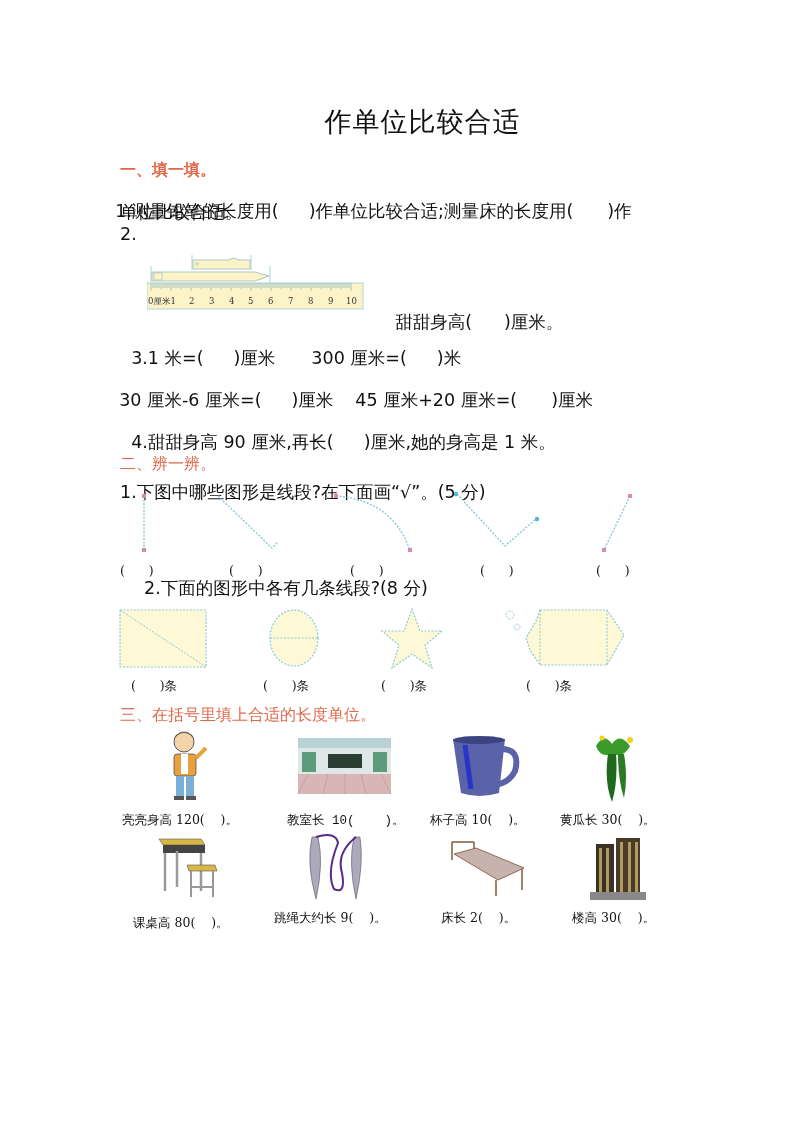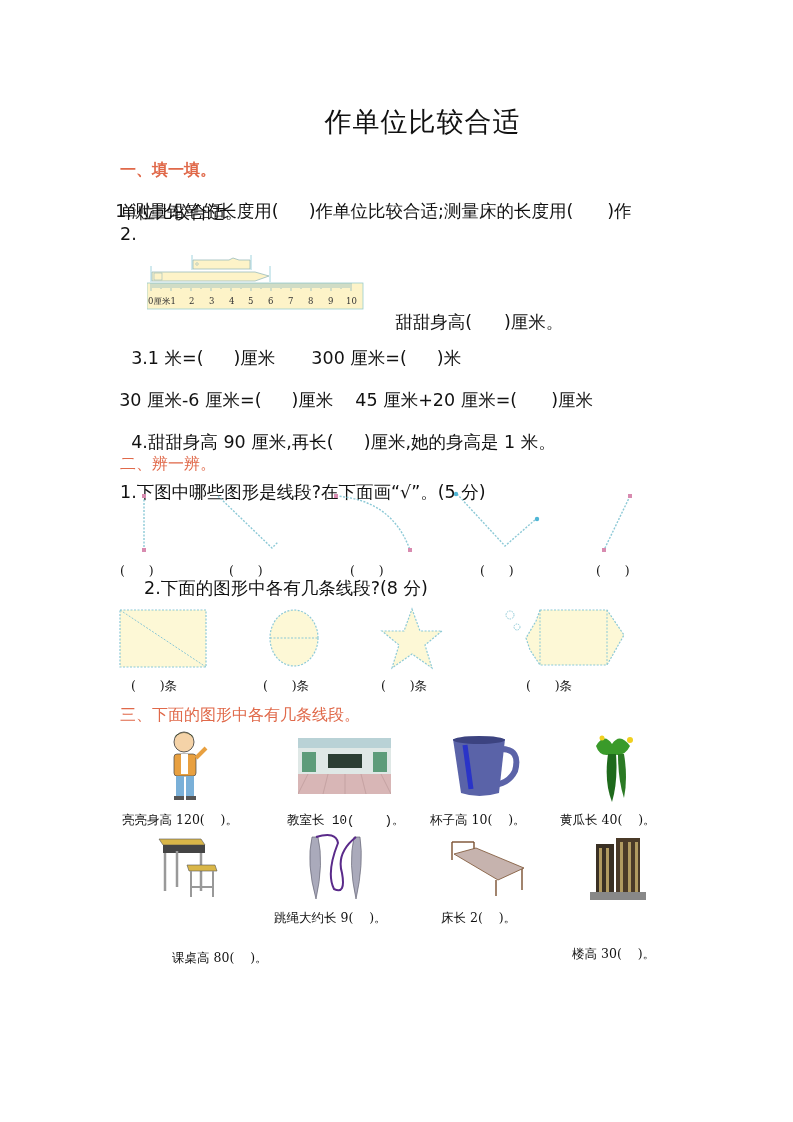--- a/index.html
+++ b/index.html
@@ -213,21 +213,21 @@
   <line x1="430" y1="5" x2="430" y2="60" stroke="#8cc9d6" stroke-width="1" stroke-dasharray="2 1.5"></line>
   <line x1="497" y1="5" x2="497" y2="60" stroke="#8cc9d6" stroke-width="1" stroke-dasharray="2 1.5"></line>
   <circle cx="400" cy="10" r="4" fill="none" stroke="#8cc9d6" stroke-width="1" stroke-dasharray="1.5 1"></circle>
   <circle cx="407" cy="22" r="3" fill="none" stroke="#8cc9d6" stroke-width="1" stroke-dasharray="1.5 1"></circle>
 </svg>
 <div class="abs sm" style="left:131px;top:678px;">(      )条</div>
 <div class="abs sm" style="left:263px;top:678px;">(      )条</div>
 <div class="abs sm" style="left:381px;top:678px;">(      )条</div>
 <div class="abs sm" style="left:526px;top:678px;">(      )条</div>
 
-<div class="abs sec" style="left:120px;top:705px;">三、下面的图形中各有几条线段。</div>
+<div class="abs sec" style="left:120px;top:705px;">三、在括号里填上合适的长度单位。</div>
 
 <svg class="abs" style="left:162px;top:730px;" width="50" height="72" viewBox="0 0 50 72">
   <circle cx="22" cy="12" r="10" fill="#f5d3a8" stroke="#333" stroke-width="0.8"></circle>
   <path d="M12 8 Q22 -2 32 8 L30 5 Q22 0 14 5Z" fill="#3d4a2e"></path>
   <rect x="12" y="24" width="22" height="22" rx="3" fill="#e8a040" stroke="#444" stroke-width="0.7"></rect>
   <rect x="19" y="24" width="7" height="20" fill="#fff"></rect>
   <rect x="14" y="46" width="8" height="20" fill="#7ab0d8"></rect>
   <rect x="24" y="46" width="8" height="20" fill="#7ab0d8"></rect>
   <rect x="12" y="66" width="10" height="4" fill="#555"></rect>
     <rect x="24" y="66" width="10" height="4" fill="#555"></rect>
@@ -258,21 +258,21 @@
   <path d="M6 14 Q14 0 22 12 Q30 0 40 14 Q34 26 22 22 Q10 26 6 14Z" fill="#3a9a2a"></path>
   <path d="M18 22 Q14 50 22 70 Q28 50 26 22Z" fill="#1f6a1c"></path>
   <path d="M28 22 Q28 48 34 66 Q38 46 34 22Z" fill="#2b7a24"></path>
   <circle cx="40" cy="8" r="3" fill="#f0d020"></circle>
     <circle cx="12" cy="6" r="2.5" fill="#f0d020"></circle>
 </svg>
 
 <div class="abs cap" style="left:122px;top:812px;text-align:right;">亮亮身高 120(    )。</div>
 <div class="abs cap" style="left:287px;top:812px;font-family:Liberation Mono, monospace;">教室长 10(    )。</div>
 <div class="abs cap" style="left:430px;top:812px;text-align:right;">杯子高 10(    )。</div>
-<div class="abs cap" style="left:560px;top:812px;">黄瓜长 40(    )。</div>
+<div class="abs cap" style="left:560px;top:812px;">黄瓜长 30(    )。</div>
 
 <svg class="abs" style="left:155px;top:835px;" width="66" height="66" viewBox="0 0 66 66">
   <polygon points="4,4 46,4 50,10 8,10" fill="#d9b648" stroke="#555" stroke-width="0.6"></polygon>
   <rect x="8" y="10" width="42" height="8" fill="#444"></rect>
   <g stroke="#999" stroke-width="2.5">
       <line x1="10" y1="18" x2="10" y2="56"></line>
       <line x1="46" y1="18" x2="46" y2="56"></line>
       <line x1="22" y1="16" x2="22" y2="52"></line>
     </g>
   <polygon points="32,30 60,30 62,36 34,36" fill="#d9b648" stroke="#555" stroke-width="0.6"></polygon>
@@ -303,16 +303,16 @@
   <g fill="#b09a60">
       <rect x="9" y="12" width="3" height="44"></rect>
       <rect x="16" y="12" width="3" height="44"></rect>
       <rect x="30" y="6" width="3" height="52"></rect>
       <rect x="38" y="6" width="3" height="52"></rect>
       <rect x="45" y="6" width="3" height="52"></rect>
     </g>
   <rect x="0" y="56" width="56" height="8" fill="#888"></rect>
 </svg>
 
-<div class="abs cap" style="left:133px;top:950px;margin-left:39px;">课桌高 80(    )。</div>
+<div class="abs cap" style="left:133px;top:915px;">课桌高 80(    )。</div>
 <div class="abs cap" style="left:274px;top:910px;">跳绳大约长 9(    )。</div>
 <div class="abs cap" style="left:441px;top:910px;">床长 2(    )。</div>
-<div class="abs cap" style="left:572px;top:946px;">楼高 30(    )。</div>
+<div class="abs cap" style="left:572px;top:910px;">楼高 30(    )。</div>
 
 </body></html>

